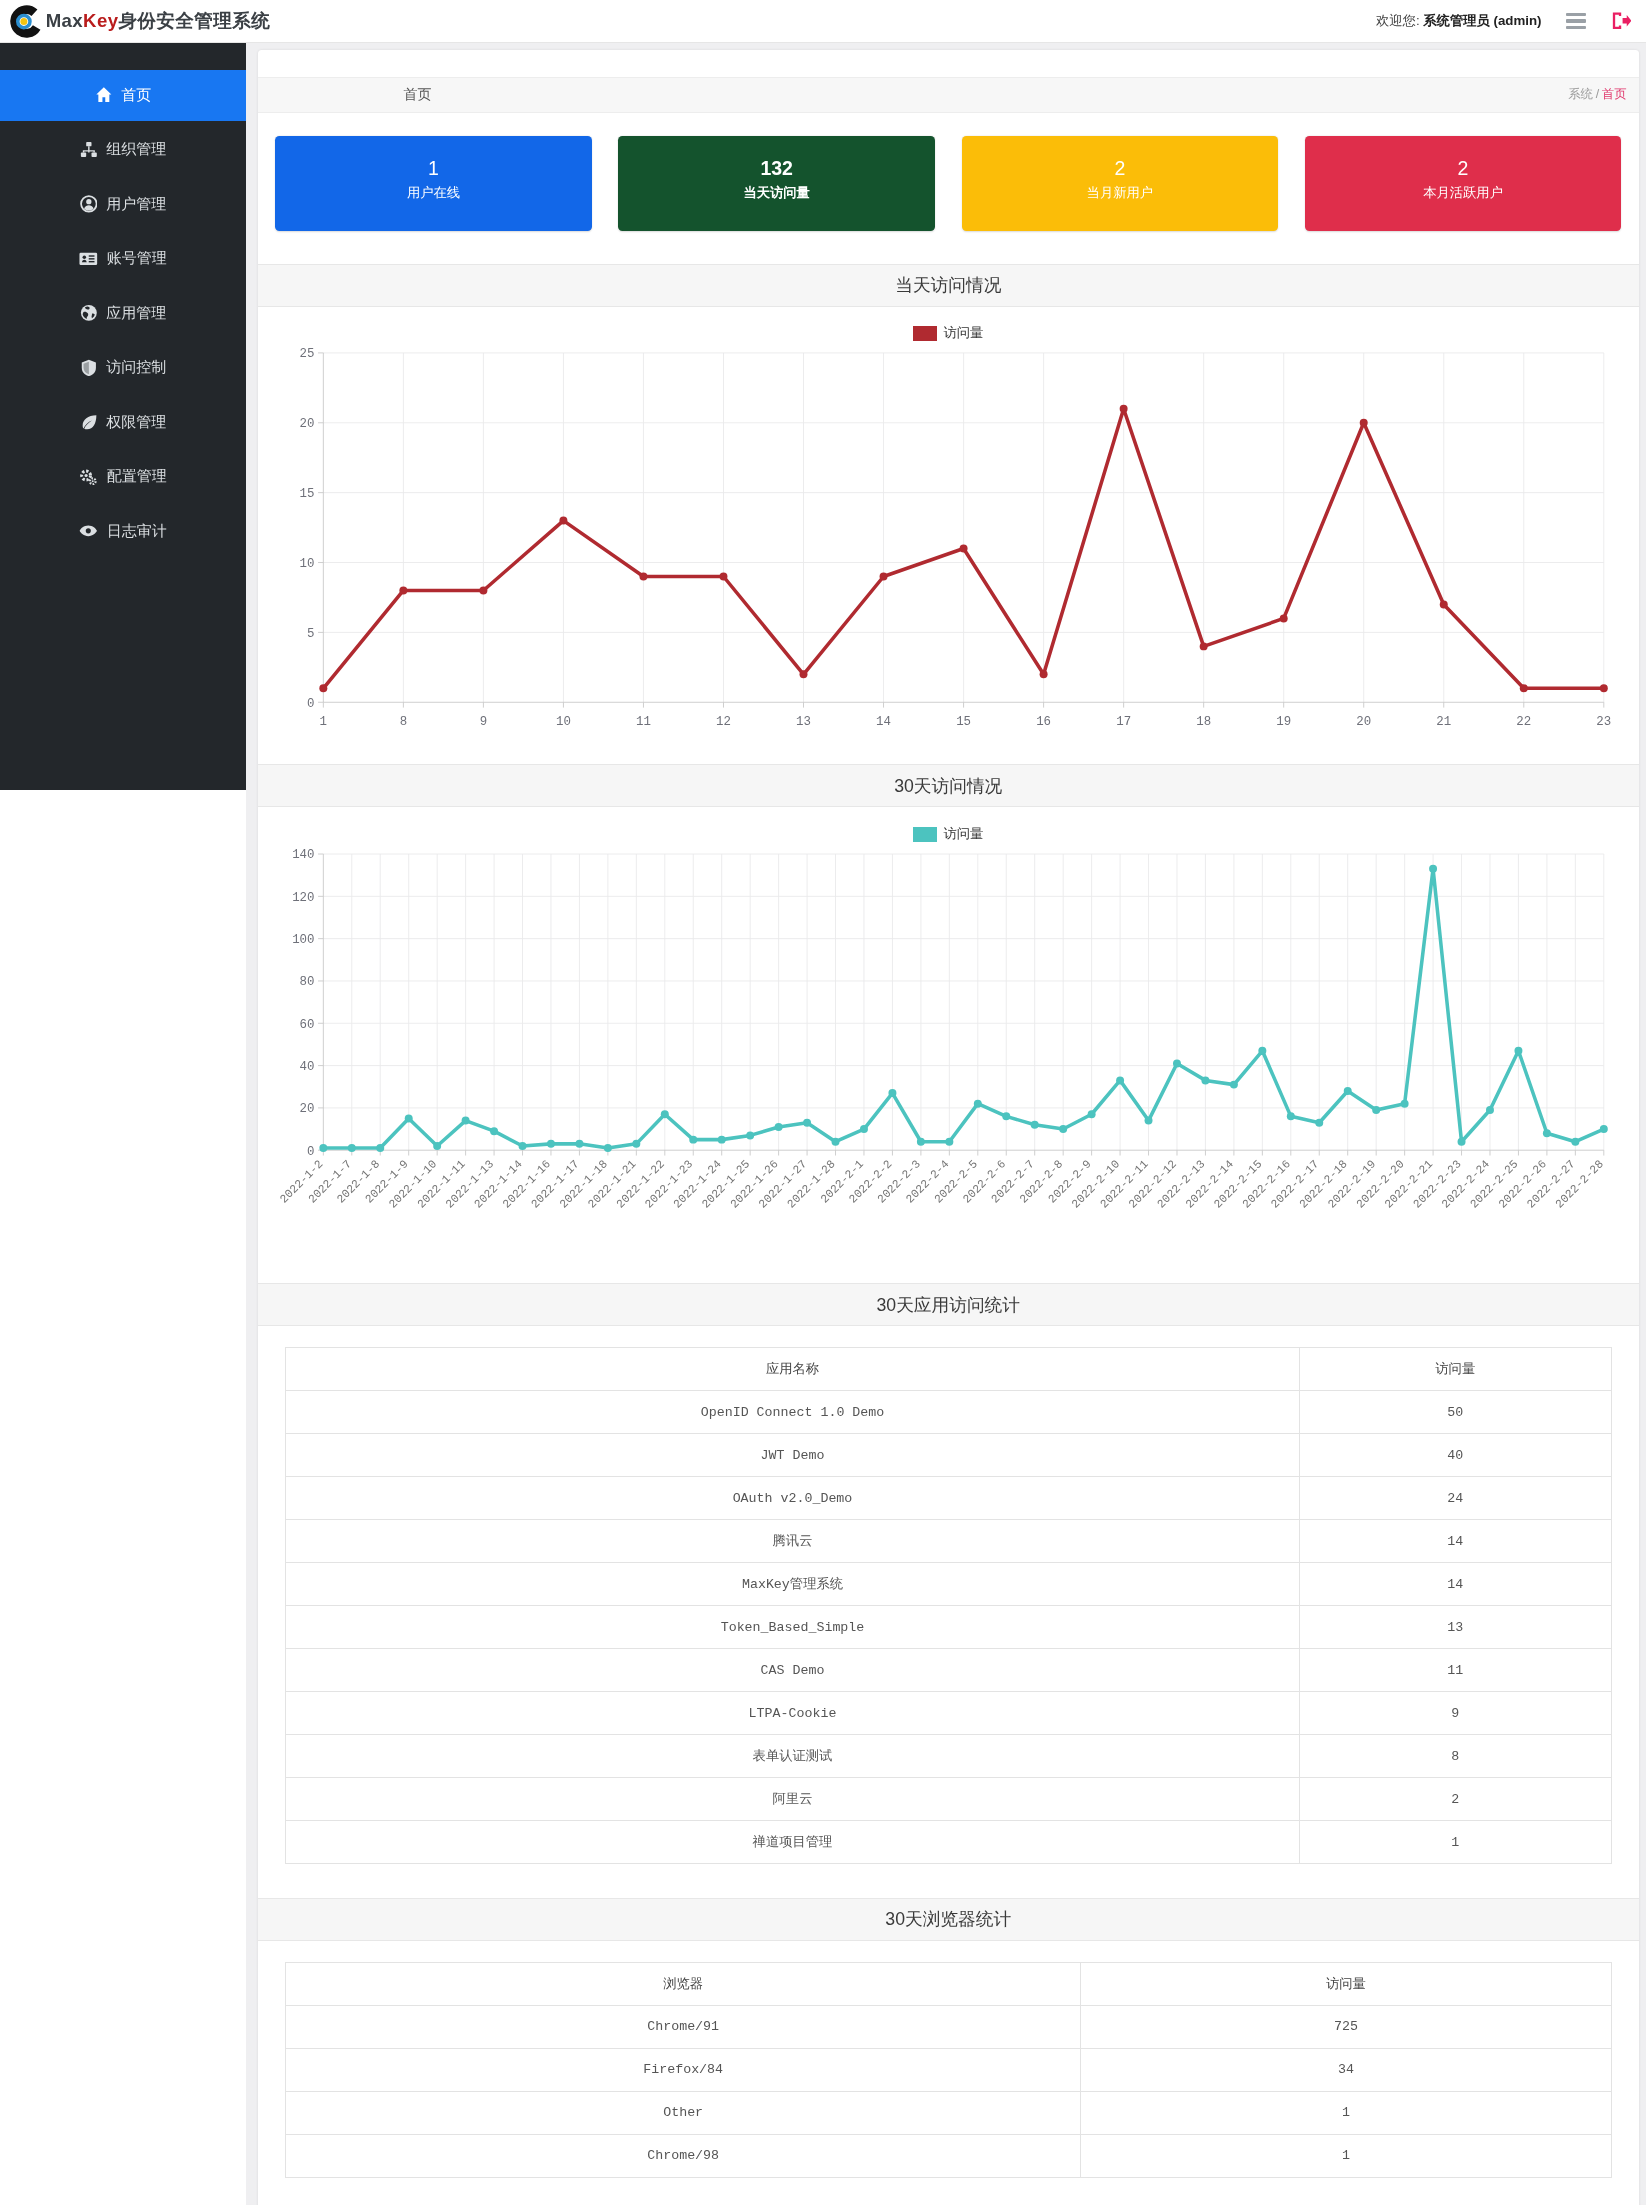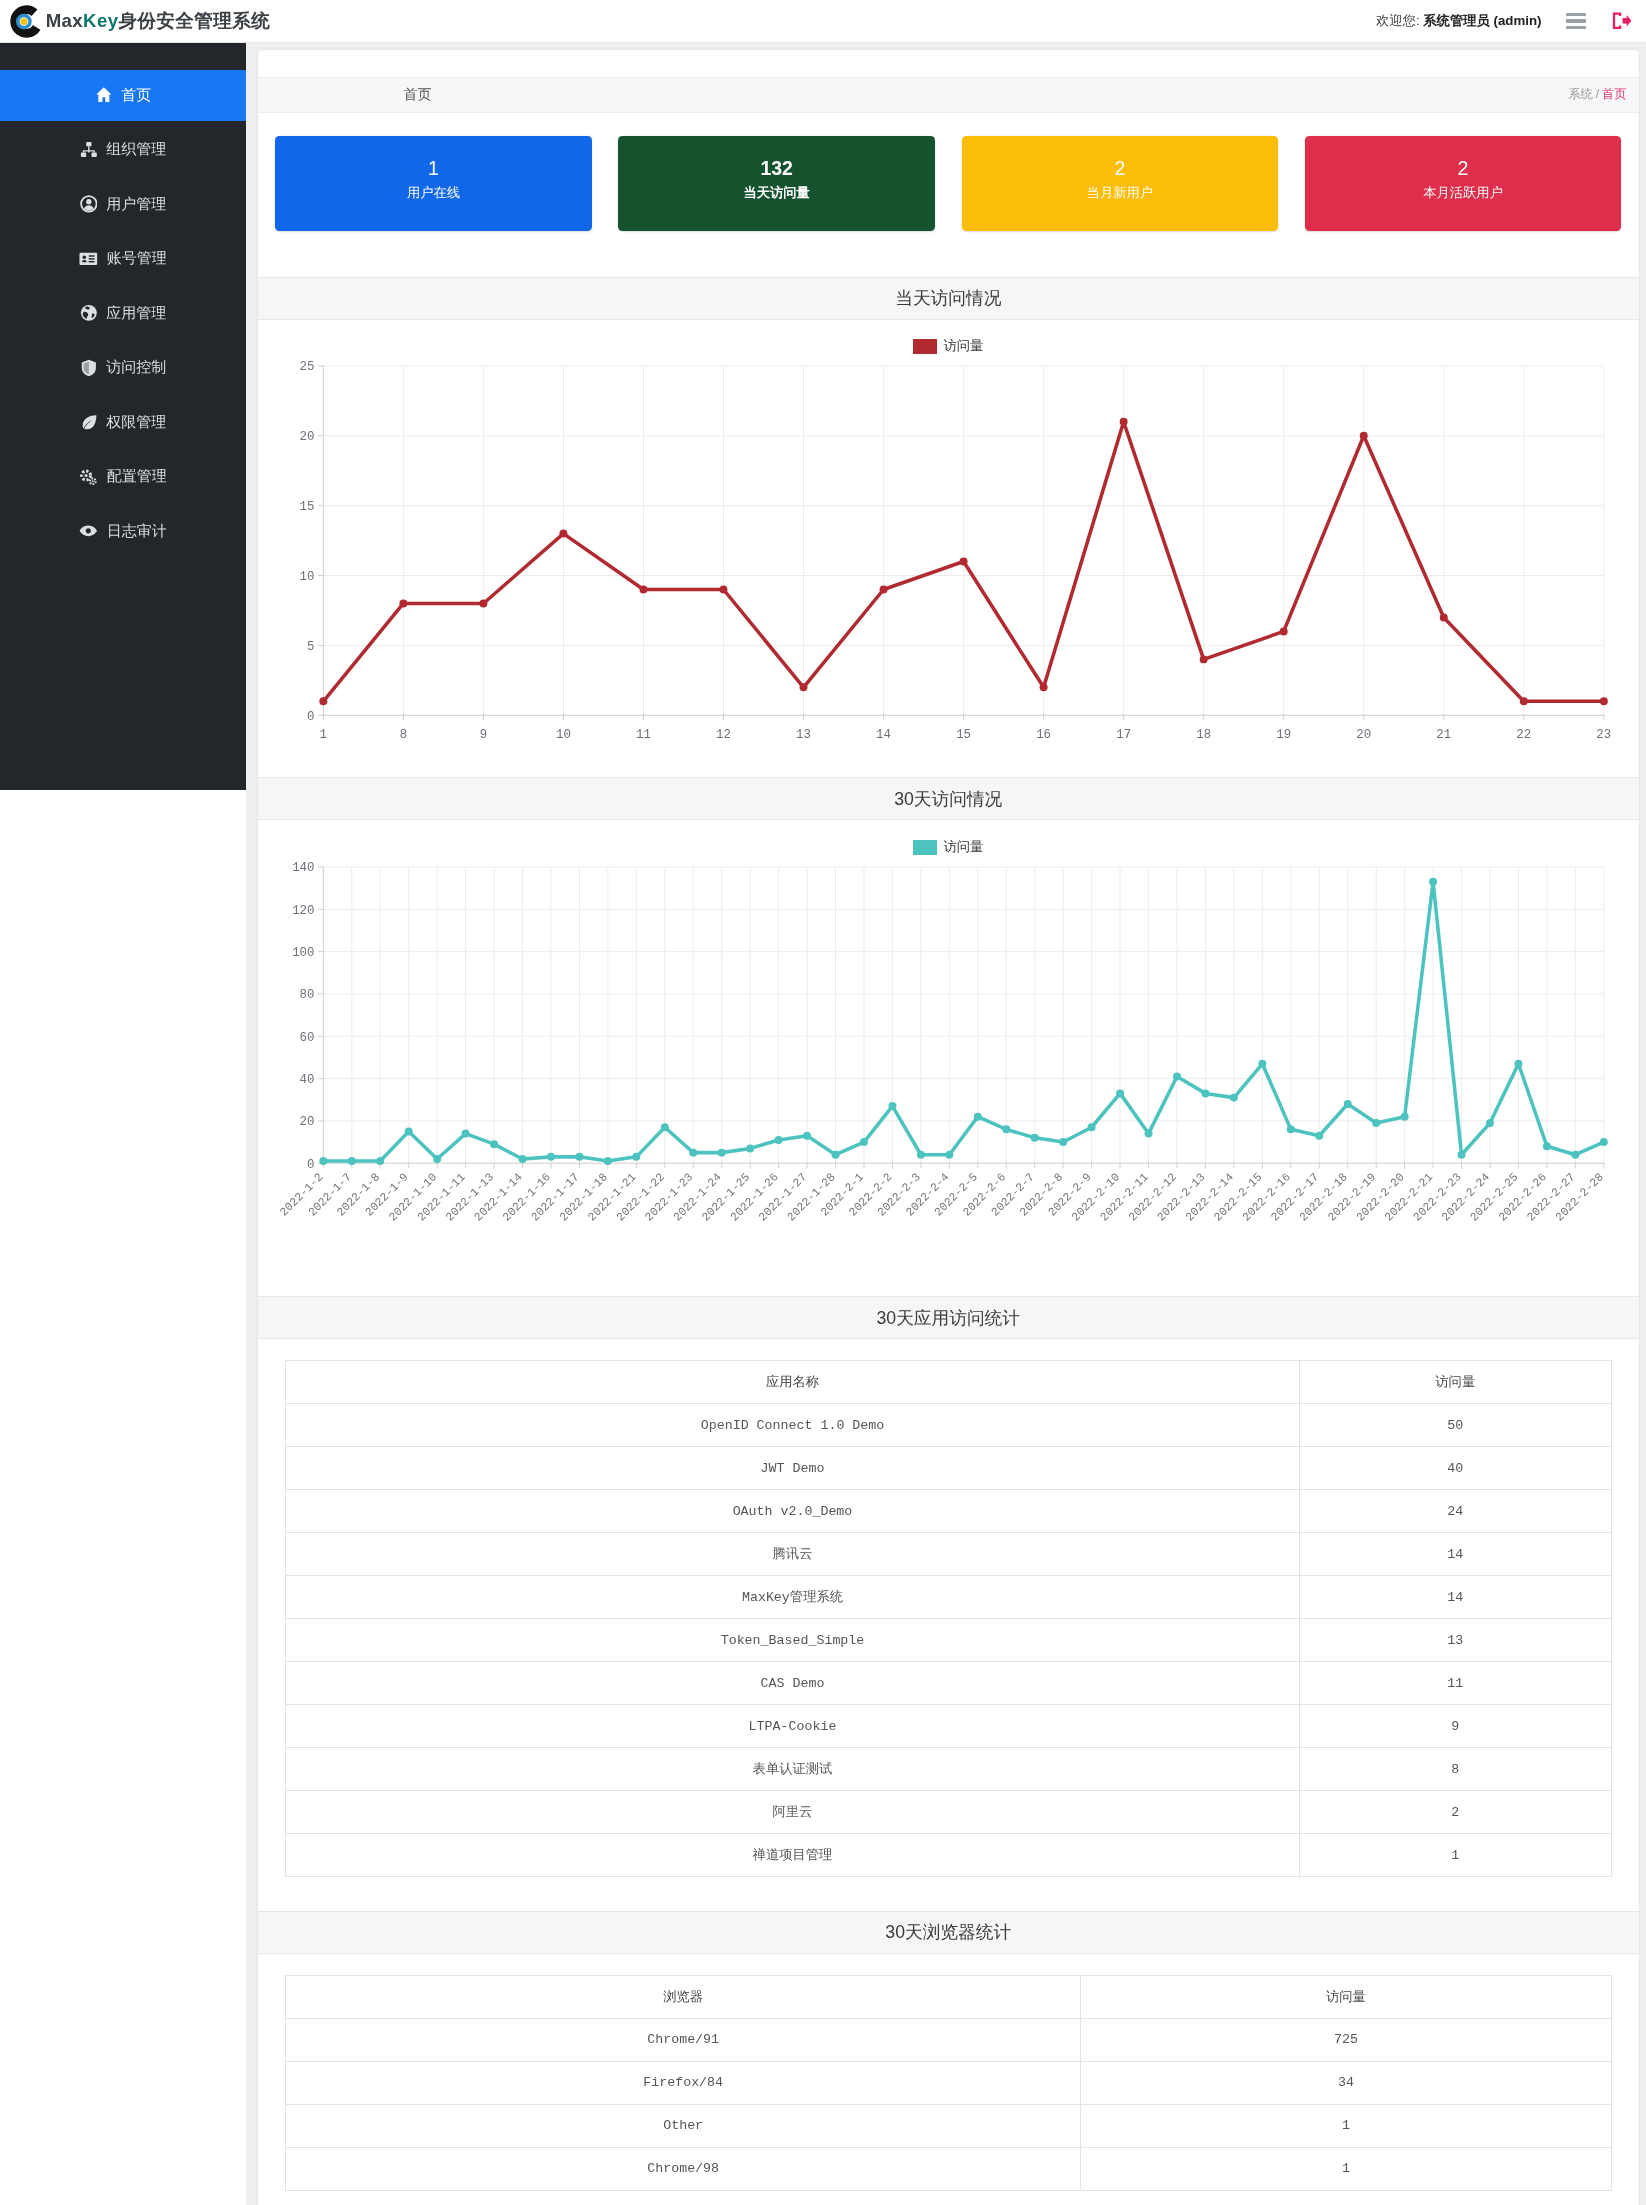--- a/index.html
+++ b/index.html
@@ -3,21 +3,21 @@
 <meta charset="utf-8">
 <style>
   html,body{margin:0;padding:0;}
   body{width:1647px;height:2206px;overflow:hidden;background:#efeff1;
        font-family:"Liberation Sans","DejaVu Sans",sans-serif;color:#333;}
   
   .top-header{height:43px;background:#fff;display:flex;align-items:center;
               justify-content:space-between;padding:0 16px 0 8.9px;border-bottom:0.9px solid #e6e6e6;box-sizing:border-box;}
   .brand{display:flex;align-items:center;gap:1.8px;}
   .brand-title{font-size:18.6px;font-weight:bold;letter-spacing:0.4px;}
-  .brand-max{color:#3b4045;} .brand-key{color:#0f766e;} .brand-suffix{color:#3b4045;}
+  .brand-max{color:#3b4045;} .brand-key{color:#b91c1c;} .brand-suffix{color:#3b4045;}
   .header-right{display:flex;align-items:center;gap:23px;}
   .welcome{font-size:13.3px;color:#444;}
   .welcome b{color:#222;}
   .burger{cursor:pointer;padding:1.8px;}
   .burger span{display:block;width:19.5px;height:3.1px;background:#9aa0a6;margin:3.1px 0;border-radius:0.9px;}
   
   .layout{display:flex;height:2163px;justify-content:space-between;}
   aside{width:246px;flex:0 0 246px;background:#fff;}
   .side-dark{background:#23272b;height:747px;padding-top:26.6px;box-sizing:border-box;}
   .menu{list-style:none;margin:0;padding:0;}
@@ -36,21 +36,21 @@
   .bc-right{font-size:12.4px;padding-right:12.4px;}
   .bc-section{color:#999;cursor:pointer;} .bc-sep{color:#999;margin:0 2.7px;}
   .bc-current{color:#e0356b;cursor:pointer;}
   
   .cards-row{display:flex;gap:26.6px;margin:23px 17.7px 0;height:95px;}
   .stat-card{flex:1;border-radius:4.4px;color:#fff;text-align:center;box-shadow:0 0.9px 1.8px rgba(0,0,0,.15);}
   .stat-value{font-size:19.5px;padding-top:21px;}
   .stat-label{font-size:13.3px;margin-top:4px;}
   
   .panel{margin-top:10.6px;}
-  .panel.first{margin-top:46px;}
+  .panel.first{margin-top:33px;}
   .panel-head{height:41px;background:#f6f6f6;border-top:0.9px solid #e7e7e7;border-bottom:0.9px solid #e7e7e7;
               display:flex;align-items:center;justify-content:center;font-size:17.7px;color:#3a3a3a;}
   .panel-body{padding:12.4px 21px 17.7px;font-family:Liberation Mono, monospace;}
   .panel-body.table-body{padding:21px 0 23px;}
   .legend{display:flex;align-items:center;justify-content:center;gap:6.2px;margin:5.3px 0 1.8px;cursor:pointer;}
   .legend .swatch{width:24px;height:15px;display:inline-block;}
   .legend .legend-label{font-size:13.3px;color:#333;}
   svg.chart{display:block;}
   
   table{width:calc(100% - 55px);margin:0 27.5px;border-collapse:collapse;}

